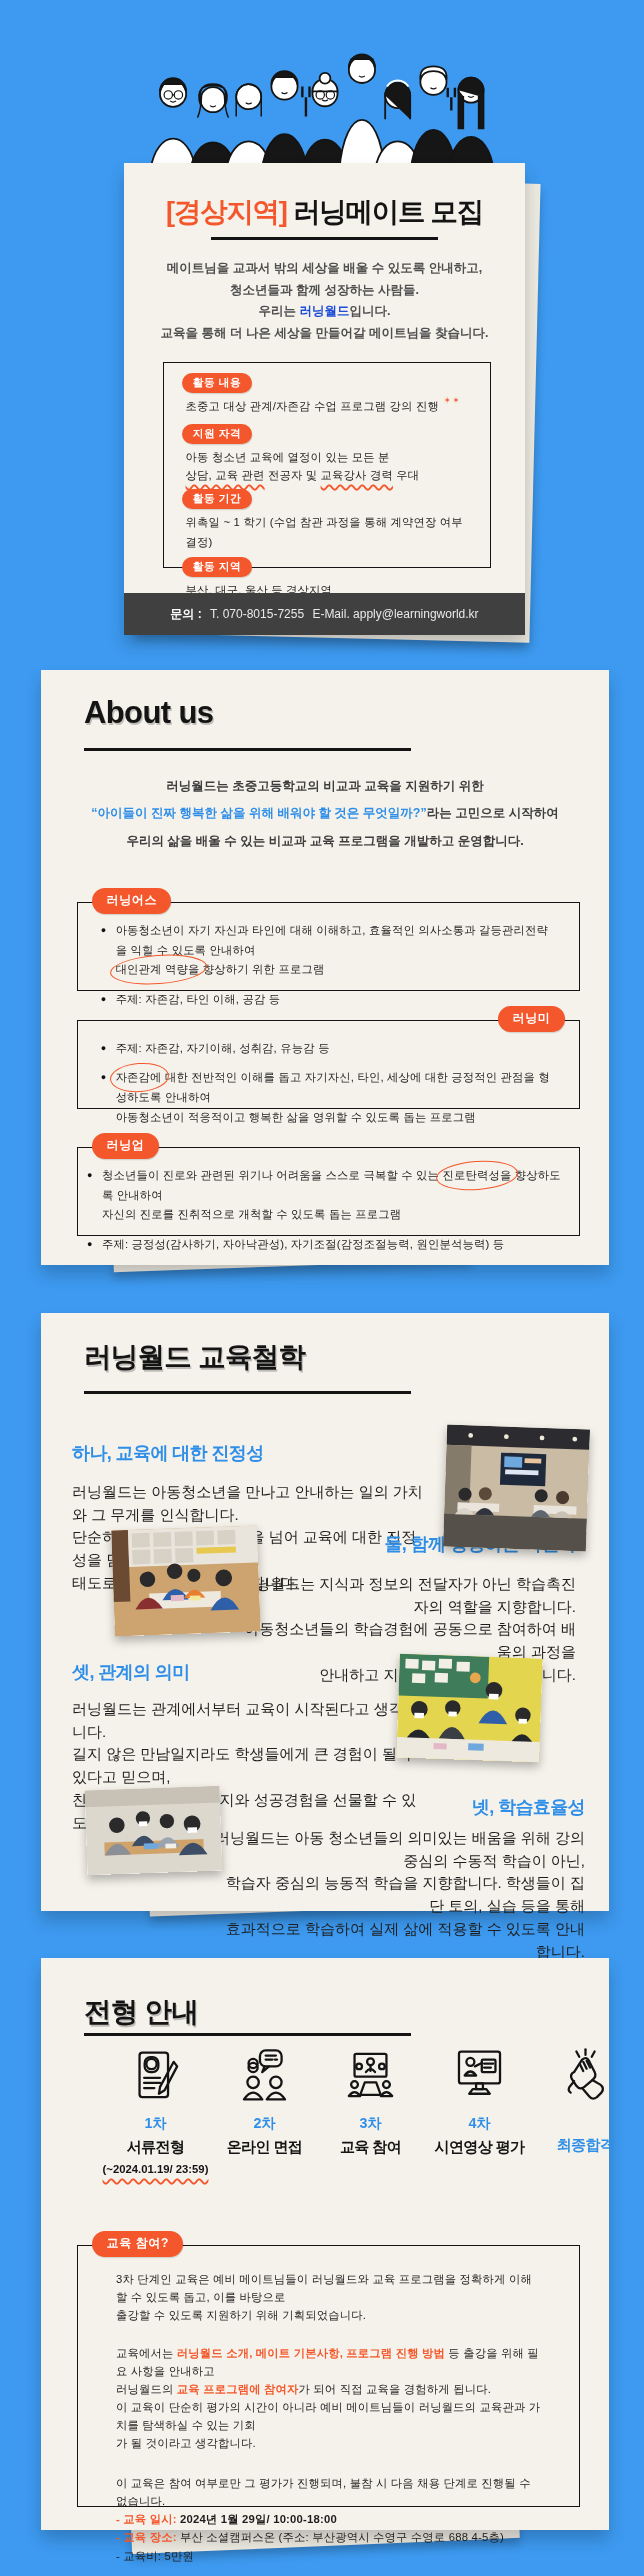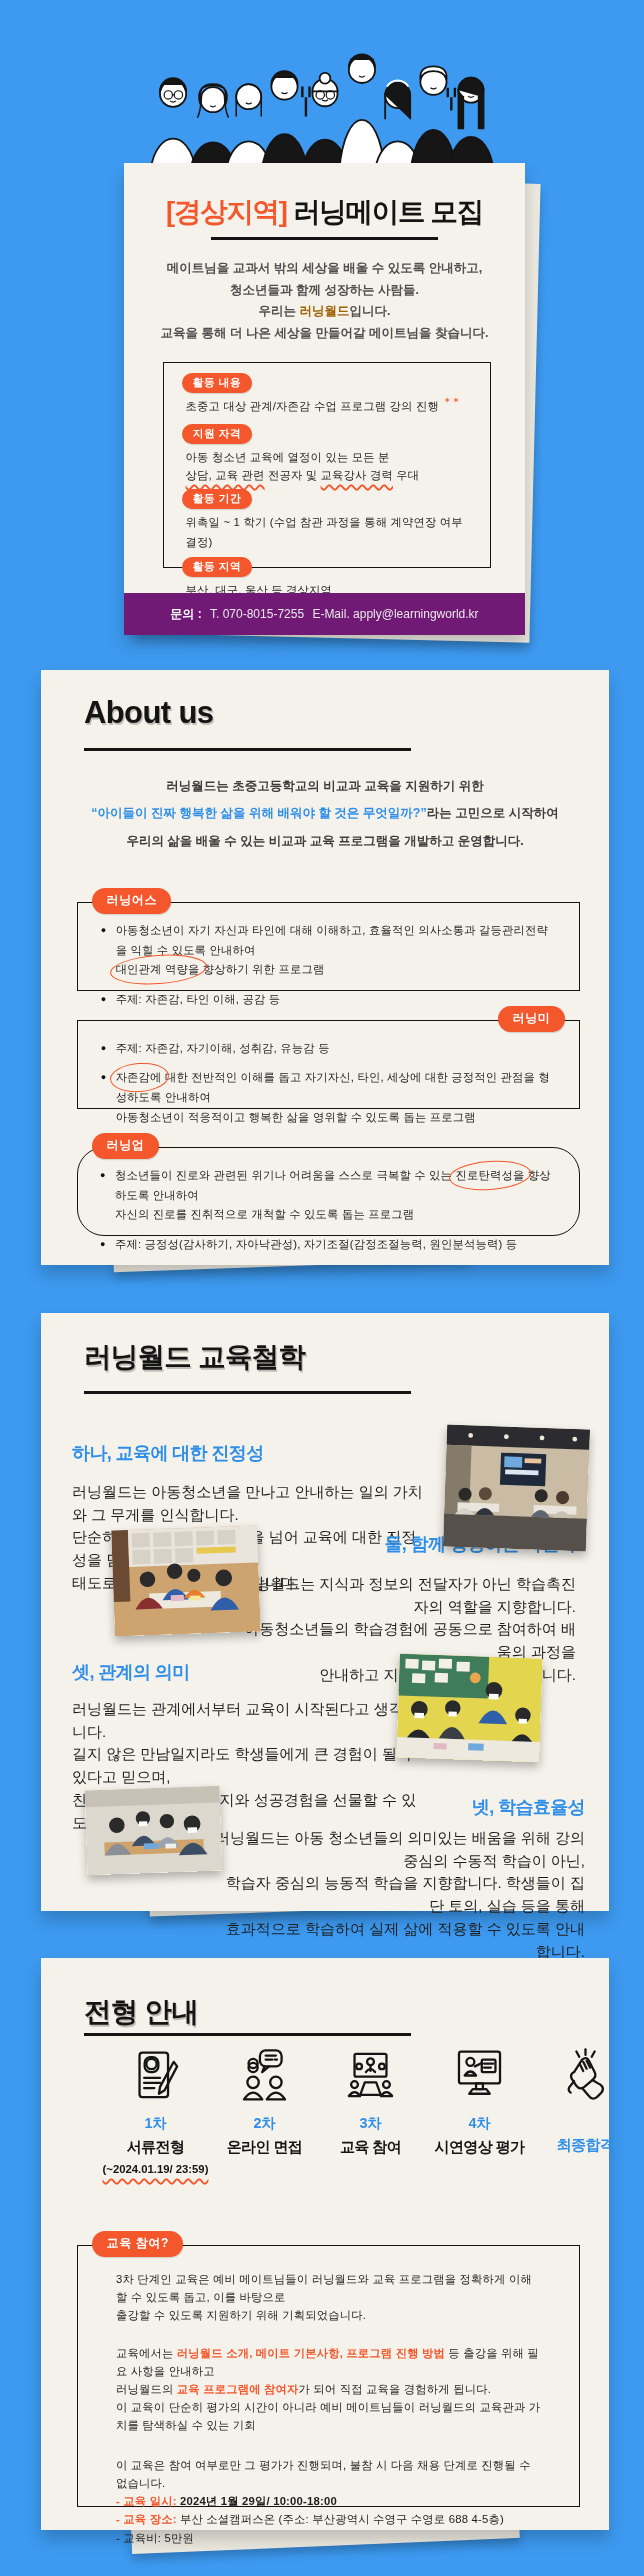--- a/index.html
+++ b/index.html
@@ -26,21 +26,21 @@
   .c-intro{position:absolute;width:100%;text-align:center;font-size:12.5px;font-weight:700;color:#4F4F4F;line-height:21.5px;}
   .phil-h{position:absolute;font-size:18px;font-weight:900;color:#2F8FE8;letter-spacing:-0.6px;}
   .phil-t{position:absolute;font-size:15px;color:#1d1d1d;line-height:22.7px;}
   .photo{position:absolute;box-shadow:0 4.8px 9.5px rgba(0,0,0,.28);z-index:3;}
   .photo svg{display:block;}
   .step{position:absolute;width:113px;top:89px;text-align:center;margin-left:43px;}
   .step .num{font-size:14.3px;font-weight:900;color:#2F8FE8;margin-top:8.3px;}
   .step .lbl{font-size:15px;font-weight:900;color:#141414;margin-top:4.8px;letter-spacing:-0.6px;}
   .step .note{font-size:11.3px;font-weight:700;color:#141414;margin-top:6px;}
   .ico{stroke:#141414;stroke-width:4;fill:none;stroke-linecap:round;stroke-linejoin:round;}
-  .c1-footer{position:absolute;left:0;bottom:0;width:100%;height:42px;background:#701a75;color:#fff;
+  .c1-footer{position:absolute;left:0;bottom:0;width:100%;height:42px;background:#404040;color:#fff;
        display:flex;align-items:center;justify-content:center;gap:8.3px;font-size:12px;z-index:4;}
   .stars{color:#F4572B;font-size:8.3px;position:relative;top:-7.8px;margin-left:4.8px;letter-spacing:1.8px;}
 </style>
 </head>
 <body>
 
 <svg style="position:absolute;left:146px;top:27.4px;width:358px;height:143px;z-index:0" viewBox="0 0 600 240">
   <g stroke="#141414" stroke-width="3">
 
     <path d="M7,240 C18,170 72,170 83,240 Z" fill="#fff"></path>
@@ -93,21 +93,21 @@
 <div class="paper" style="left:124px;top:163px;width:401px;height:472px;">
   <div style="position:absolute;top:31px;width:100%;text-align:center;font-size:27.4px;font-weight:900;letter-spacing:-1.2px;">
     <span class="orange" style="font-weight:900;">[경상지역]</span><span style="color:#141414;"> 러닝메이트 모집</span>
   </div>
   <div class="rule" style="left:87px;top:74px;width:227px;"></div>
 
   <div class="c-intro" style="top:95px;">
     <div>메이트님을 교과서 밖의 세상을 배울 수 있도록 안내하고,</div>
     <div>청소년들과 함께 성장하는 사람들.</div>
     <div>
-      <span>우리는 </span><span style="color:#a16207;font-weight:800;">러닝월드</span><span>입니다.</span>
+      <span>우리는 </span><span style="color:#1d4ed8;font-weight:800;">러닝월드</span><span>입니다.</span>
     </div>
     <div>교육을 통해 더 나은 세상을 만들어갈 메이트님을 찾습니다.</div>
   </div>
 
   <div class="obox" style="left:39px;top:199px;width:328px;height:206px;padding:9.5px 18px;box-sizing:border-box;">
     <div><span class="badge" style="font-size:10.7px;padding:3px 10.7px;">활동 내용</span></div>
     <div class="hand" style="margin:4.8px 0 6px 3.6px;">
       <span>초중고 대상 관계/자존감 수업 프로그램 강의 진행</span><span class="stars">✶✶</span>
     </div>
     <div><span class="badge" style="font-size:10.7px;padding:3px 10.7px;">지원 자격</span></div>
@@ -159,21 +159,21 @@
         <div class="hand">주제: 자존감, 자기이해, 성취감, 유능감 등</div>
       </div>
     <div class="bullet">
         <div class="hand">
       <span class="circled">자존감에</span><span> 대한 전반적인 이해를 돕고 자기자신, 타인, 세상에 대한 긍정적인 관점을 형성하도록 안내하여</span><br>
       <span>아동청소년이 적응적이고 행복한 삶을 영위할 수 있도록 돕는 프로그램</span>
     </div>
       </div>
   </div>
 
-  <div class="obox" style="left:36px;top:477px;width:503px;height:89px;padding:18px 22px 0;box-sizing:border-box;border-radius:27px;">
+  <div class="obox" style="left:36px;top:477px;width:503px;height:89px;padding:18px 9px 0;box-sizing:border-box;">
     <span class="badge on-box" style="left:14.3px;">러닝업</span>
     <div class="bullet">
         <div class="hand">
       <span>청소년들이 진로와 관련된 위기나 어려움을 스스로 극복할 수 있는 </span><span class="circled">진로탄력성을</span><span> 향상하도록 안내하여</span><br>
       <span>자신의 진로를 진취적으로 개척할 수 있도록 돕는 프로그램</span>
     </div>
       </div>
     <div class="bullet">
         <div class="hand">주제: 긍정성(감사하기, 자아낙관성), 자기조절(감정조절능력, 원인분석능력) 등</div>
       </div>
@@ -408,20 +408,21 @@
   <div class="obox" style="left:36px;top:287px;width:503px;height:262px;padding:24px 38px 0;box-sizing:border-box;">
     <span class="badge on-box" style="left:14.3px;">교육 참여?</span>
     <div class="hand" style="line-height:18px;">
       <div>3차 단계인 교육은 예비 메이트님들이 러닝월드와 교육 프로그램을 정확하게 이해할 수 있도록 돕고, 이를 바탕으로</div>
       <div>출강할 수 있도록 지원하기 위해 기획되었습니다.</div>
     </div>
     <div class="hand" style="line-height:18px;margin-top:20px;">
       <div><span>교육에서는 </span><span class="orange">러닝월드 소개, 메이트 기본사항, 프로그램 진행 방법</span><span> 등 출강을 위해 필요 사항을 안내하고</span></div>
       <div><span>러닝월드의 </span><span class="orange">교육 프로그램에 참여자</span><span>가 되어 직접 교육을 경험하게 됩니다.</span></div>
       <div>이 교육이 단순히 평가의 시간이 아니라 예비 메이트님들이 러닝월드의 교육관과 가치를 탐색하실 수 있는 기회</div>
+      <div>가 될 것이라고 생각합니다.</div>
     </div>
     <div class="hand" style="line-height:18px;margin-top:21.5px;">이 교육은 참여 여부로만 그 평가가 진행되며, 불참 시 다음 채용 단계로 진행될 수 없습니다.</div>
     <div class="hand" style="line-height:18.5px;">
       <span class="orange">- 교육 일시:</span><span style="font-weight:700;"> 2024년 1월 29일/ 10:00-18:00</span>
     </div>
     <div class="hand" style="line-height:18.5px;">
       <span class="orange">- 교육 장소:</span><span> 부산 소셜캠퍼스온 (주소: 부산광역시 수영구 수영로 688 4-5층)</span>
     </div>
     <div class="hand" style="line-height:18.5px;">- 교육비: 5만원</div>
   </div>

